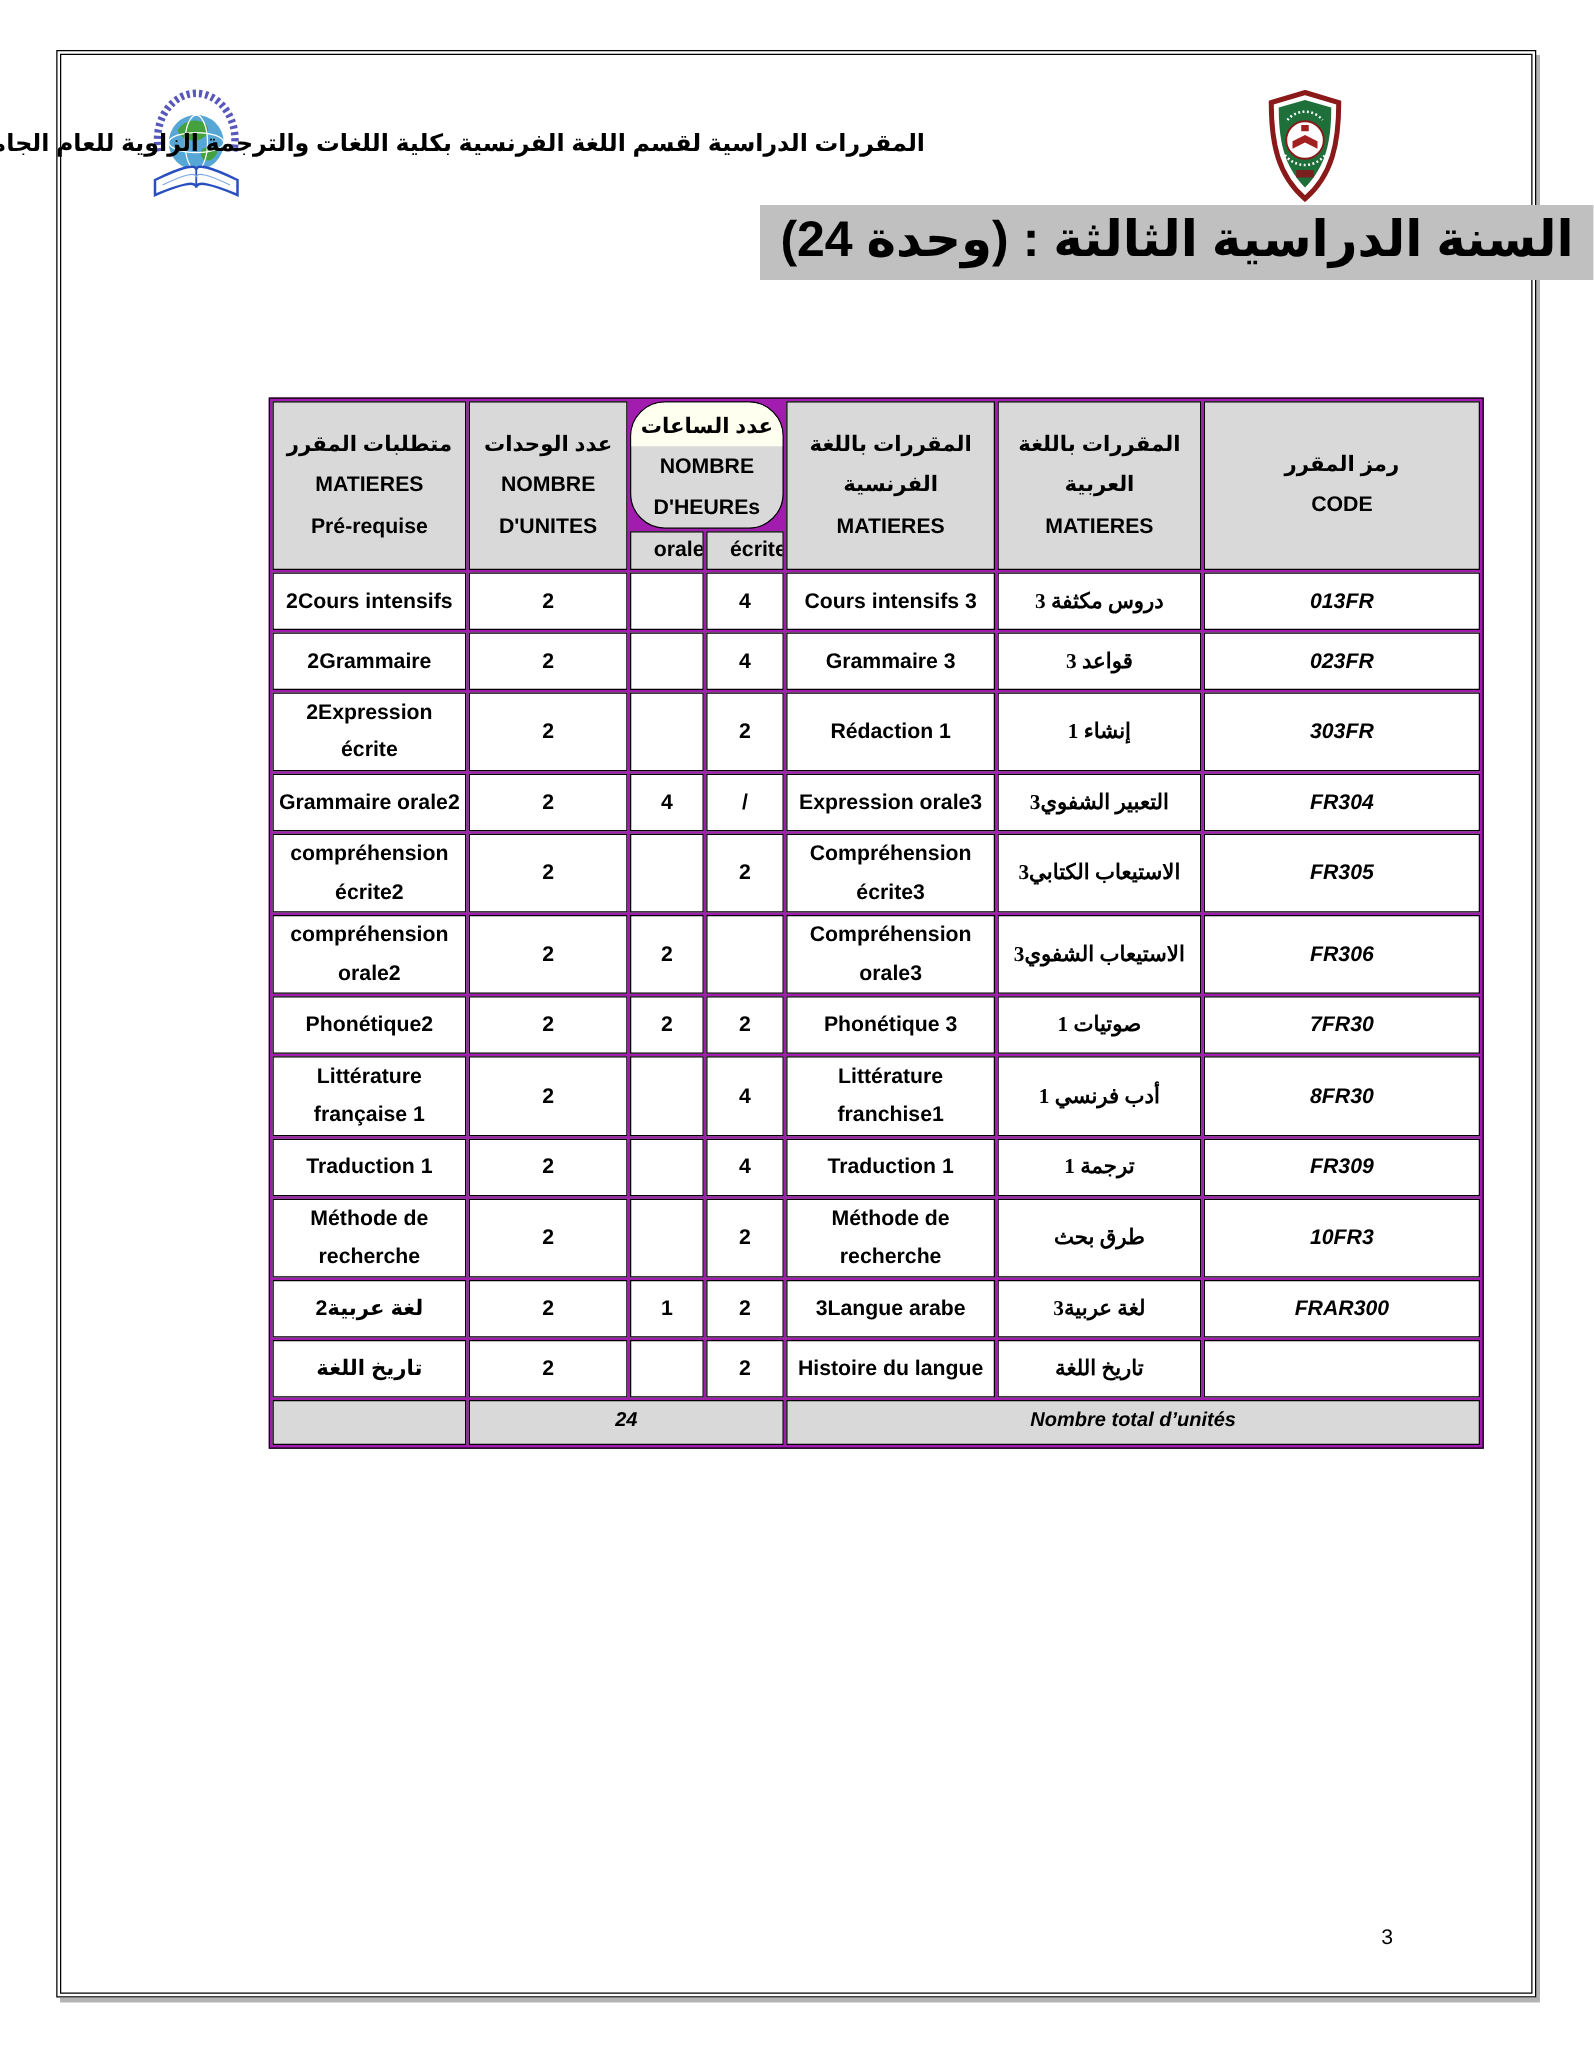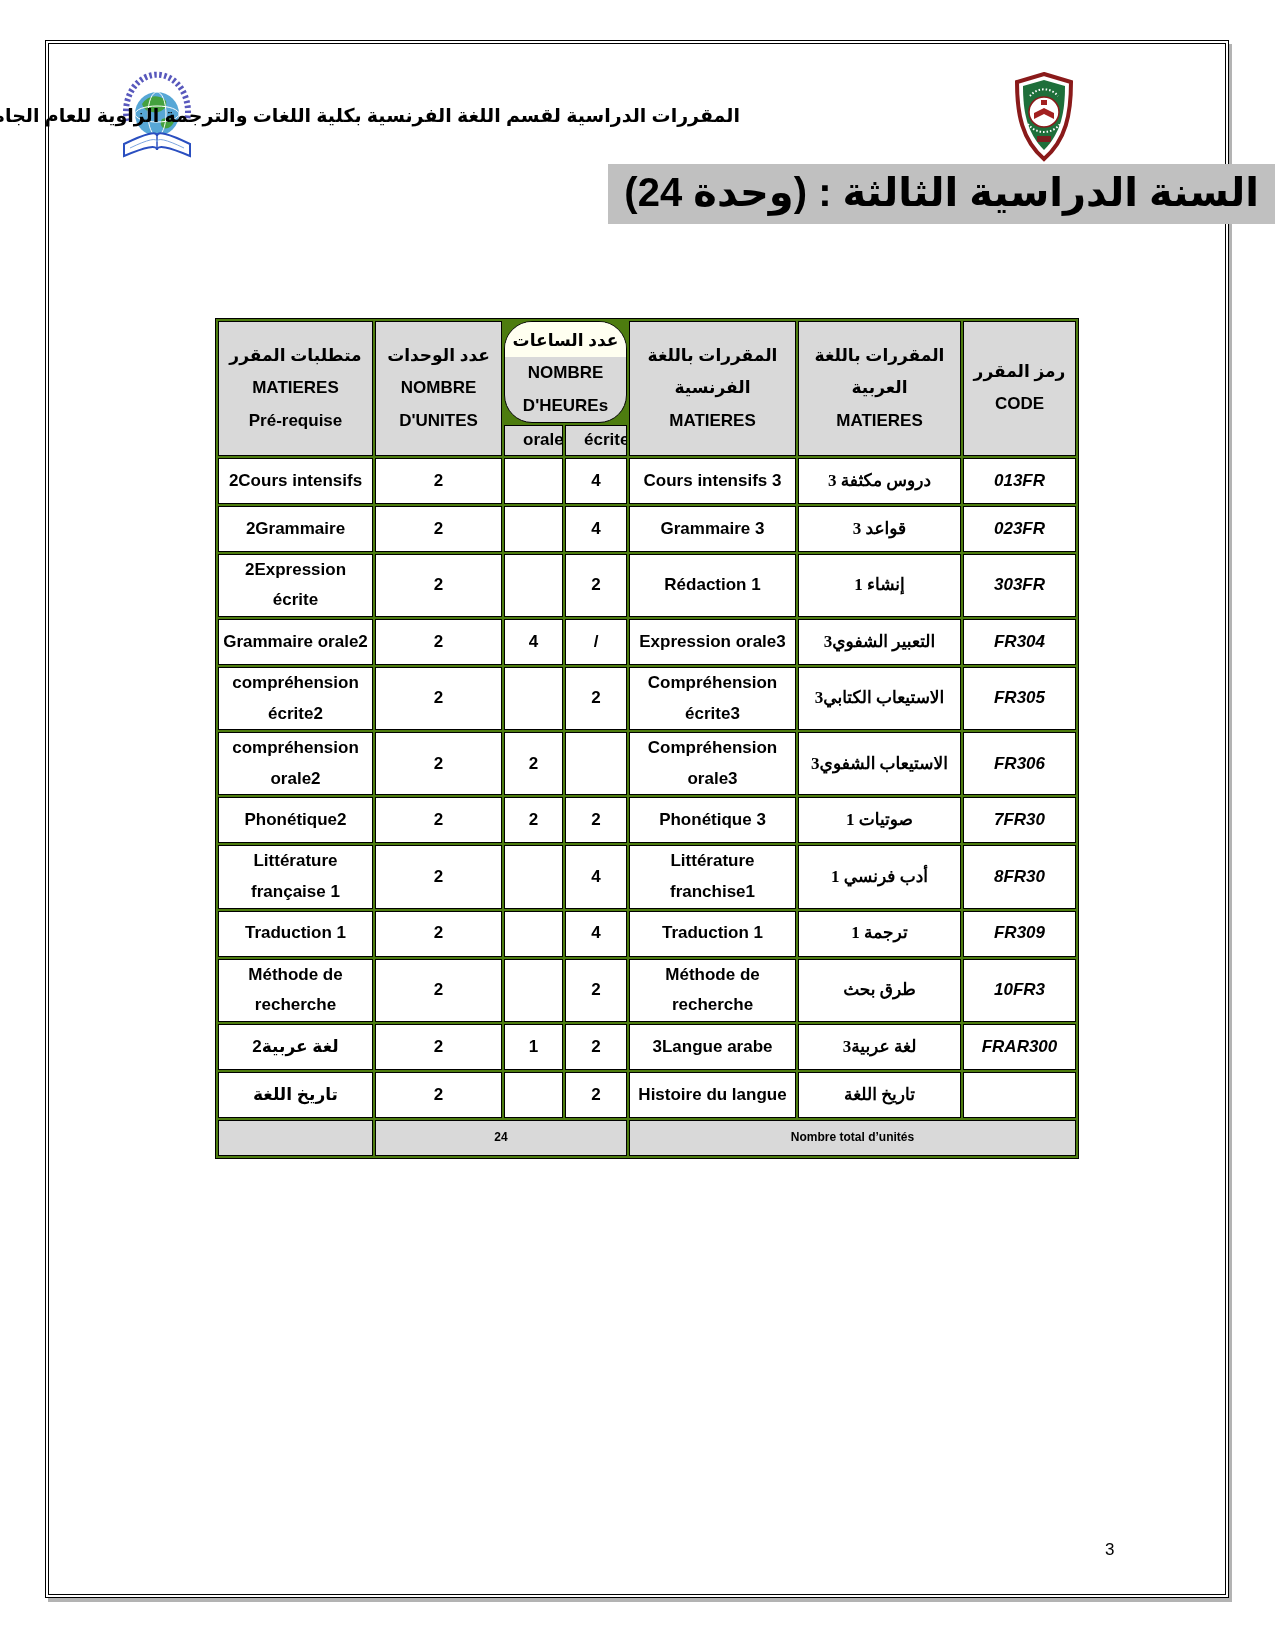--- a/index.html
+++ b/index.html
@@ -25,39 +25,39 @@
   
   .title-wrap{position:absolute;top:164px;left:0;width:100%;text-align:right;}
   .title-hl{
     display:inline-block;direction:rtl;font-weight:bold;font-size:40px;
     background:#c0c0c0;padding:4px 16px 8px;line-height:1.2;
   }
 
   
   .tbl-wrap{position:absolute;left:215px;top:318px;width:862px;}
   table.courses{
-    table-layout:fixed;width:864px;border-collapse:separate;border-spacing:2px;
-    background:#4d7c0f;border:1px solid #000;
+    table-layout:fixed;width:972px;border-collapse:separate;border-spacing:2px;
+    background:#a21caf;border:1px solid #000;
   }
   table.courses th,table.courses td{border:1px solid #000;font-weight:bold;overflow:hidden;}
   table.courses th{background:#d9d9d9;font-size:17px;text-align:center;vertical-align:middle;}
   .hrow1 th{height:96px;}
   .hrow1 th div{line-height:1.9;}
   .hrow2 th{height:27px;font-size:16px;padding-left:18px;}
   .th-heures{vertical-align:top;padding:0;border-radius:28px;}
   .hours-strip{background:#fffff0;line-height:1.6;padding-top:3px;}
   .rtl{direction:rtl;}
   table.courses td{
     font-size:17px;text-align:center;vertical-align:middle;height:44px;line-height:1.8;
     background:#fff;padding:0 4px;
   }
   td.c-pre{text-align:right;direction:rtl;padding:0 7px;margin-left:32px;}
   td.c-ar{direction:rtl;font-family:Liberation Serif, serif;}
   td.c-code{font-size:16px;font-style:italic;}
-  tr.total-row td{background:#d9d9d9;height:34px;font-size:12px;}
+  tr.total-row td{background:#d9d9d9;height:34px;font-size:16px;font-style:italic;}
 
   .page-num{position:absolute;left:1105px;top:1540px;font-size:17px;}
 </style>
 </head>
 <body>
 
 <div class="page">
 
   <div class="frame-outer">
     <div class="frame-inner"></div>

